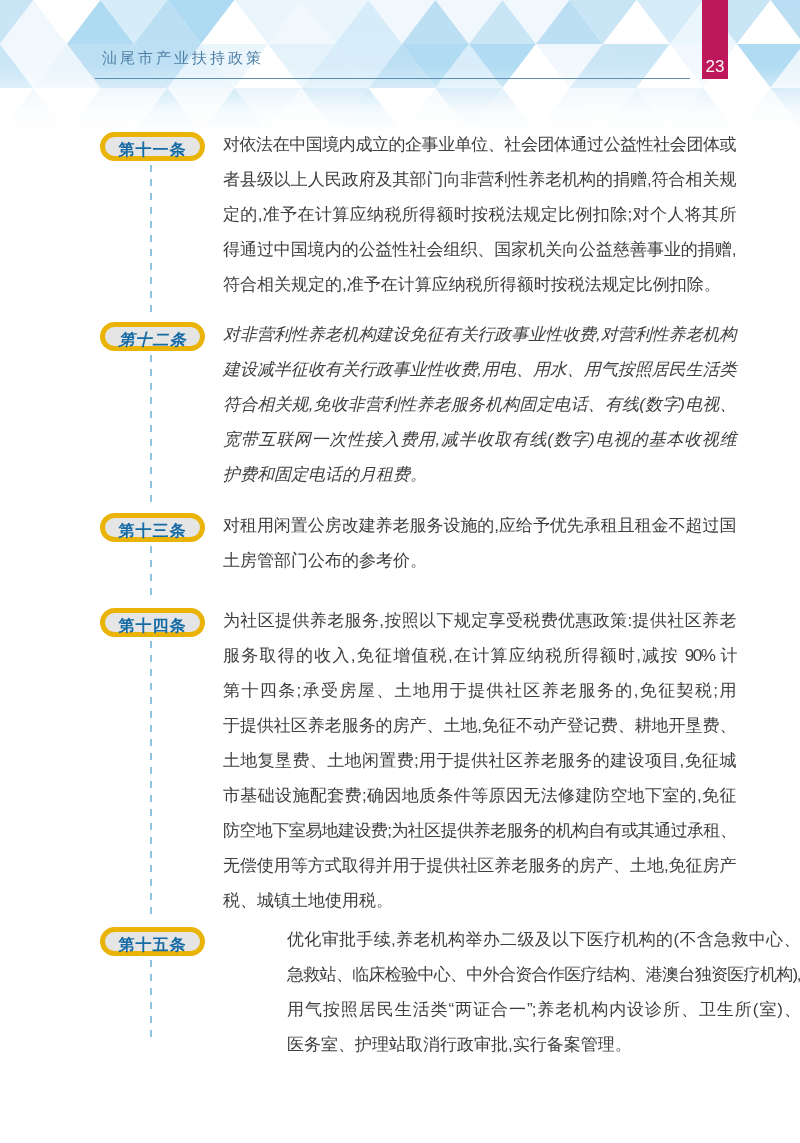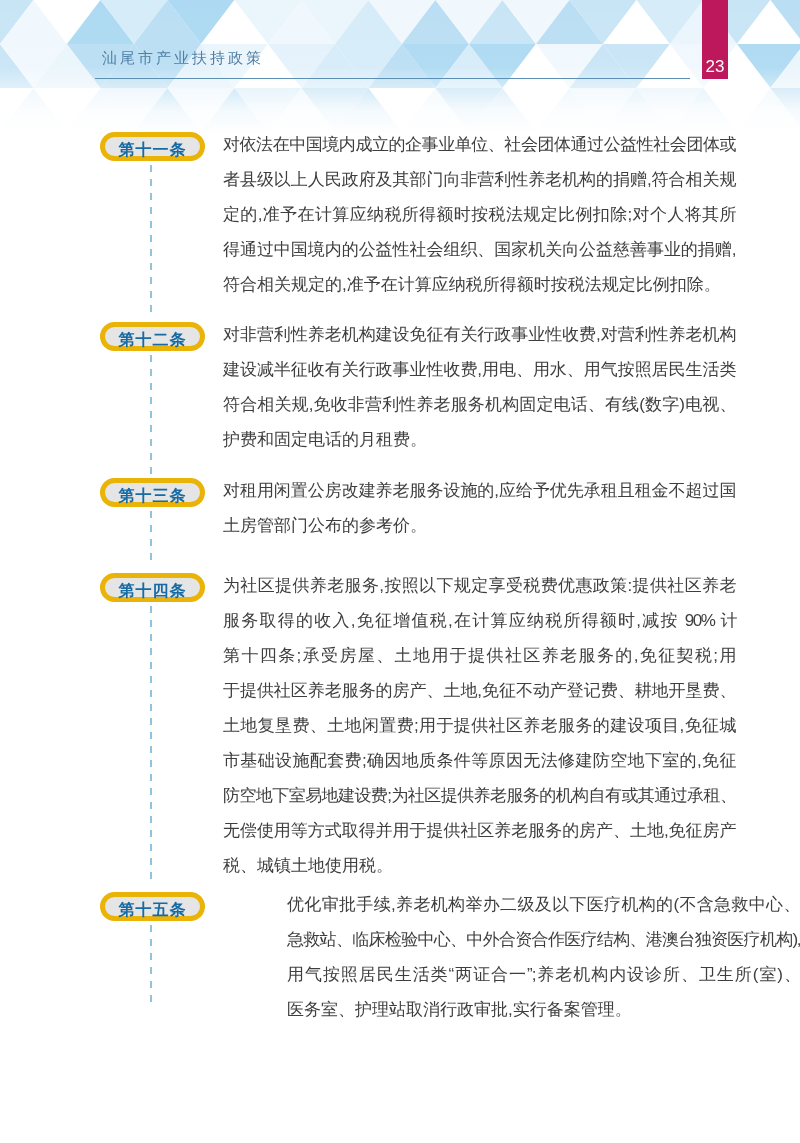--- a/index.html
+++ b/index.html
@@ -163,29 +163,30 @@
         <div class="badge-connector" style="height: 149px;"></div>
       </div>
       <div class="text-col">
         <div class="text-line" style="letter-spacing: -0.45px;">对依法在中国境内成立的企事业单位、社会团体通过公益性社会团体或</div>
         <div class="text-line" style="letter-spacing: -0.45px;">者县级以上人民政府及其部门向非营利性养老机构的捐赠,符合相关规</div>
         <div class="text-line" style="letter-spacing: -0.45px;">定的,准予在计算应纳税所得额时按税法规定比例扣除;对个人将其所</div>
         <div class="text-line" style="letter-spacing: -0.45px;">得通过中国境内的公益性社会组织、国家机关向公益慈善事业的捐赠,</div>
         <div class="text-line last">符合相关规定的,准予在计算应纳税所得额时按税法规定比例扣除。</div>
       </div>
     </section>
-    <section class="policy-section" style="margin-bottom: 16px;">
+    <section class="policy-section" style="margin-bottom: 16px; font-style: italic;">
       <div class="badge-col">
         <div class="article-badge">第十二条</div>
         <div class="badge-connector" style="height: 150px;"></div>
       </div>
       <div class="text-col">
         <div class="text-line" style="letter-spacing: -0.45px;">对非营利性养老机构建设免征有关行政事业性收费,对营利性养老机构</div>
         <div class="text-line" style="letter-spacing: -0.45px;">建设减半征收有关行政事业性收费,用电、用水、用气按照居民生活类</div>
         <div class="text-line" style="letter-spacing: -0.45px;">符合相关规,免收非营利性养老服务机构固定电话、有线(数字)电视、</div>
+        <div class="text-line" style="letter-spacing: -0.45px;">宽带互联网一次性接入费用,减半收取有线(数字)电视的基本收视维</div>
         <div class="text-line last">护费和固定电话的月租费。</div>
       </div>
     </section>
     <section class="policy-section" style="margin-bottom: 25px;">
       <div class="badge-col">
         <div class="article-badge">第十三条</div>
         <div class="badge-connector" style="height: 54px;"></div>
       </div>
       <div class="text-col">
         <div class="text-line" style="letter-spacing: -0.45px;">对租用闲置公房改建养老服务设施的,应给予优先承租且租金不超过国</div>

